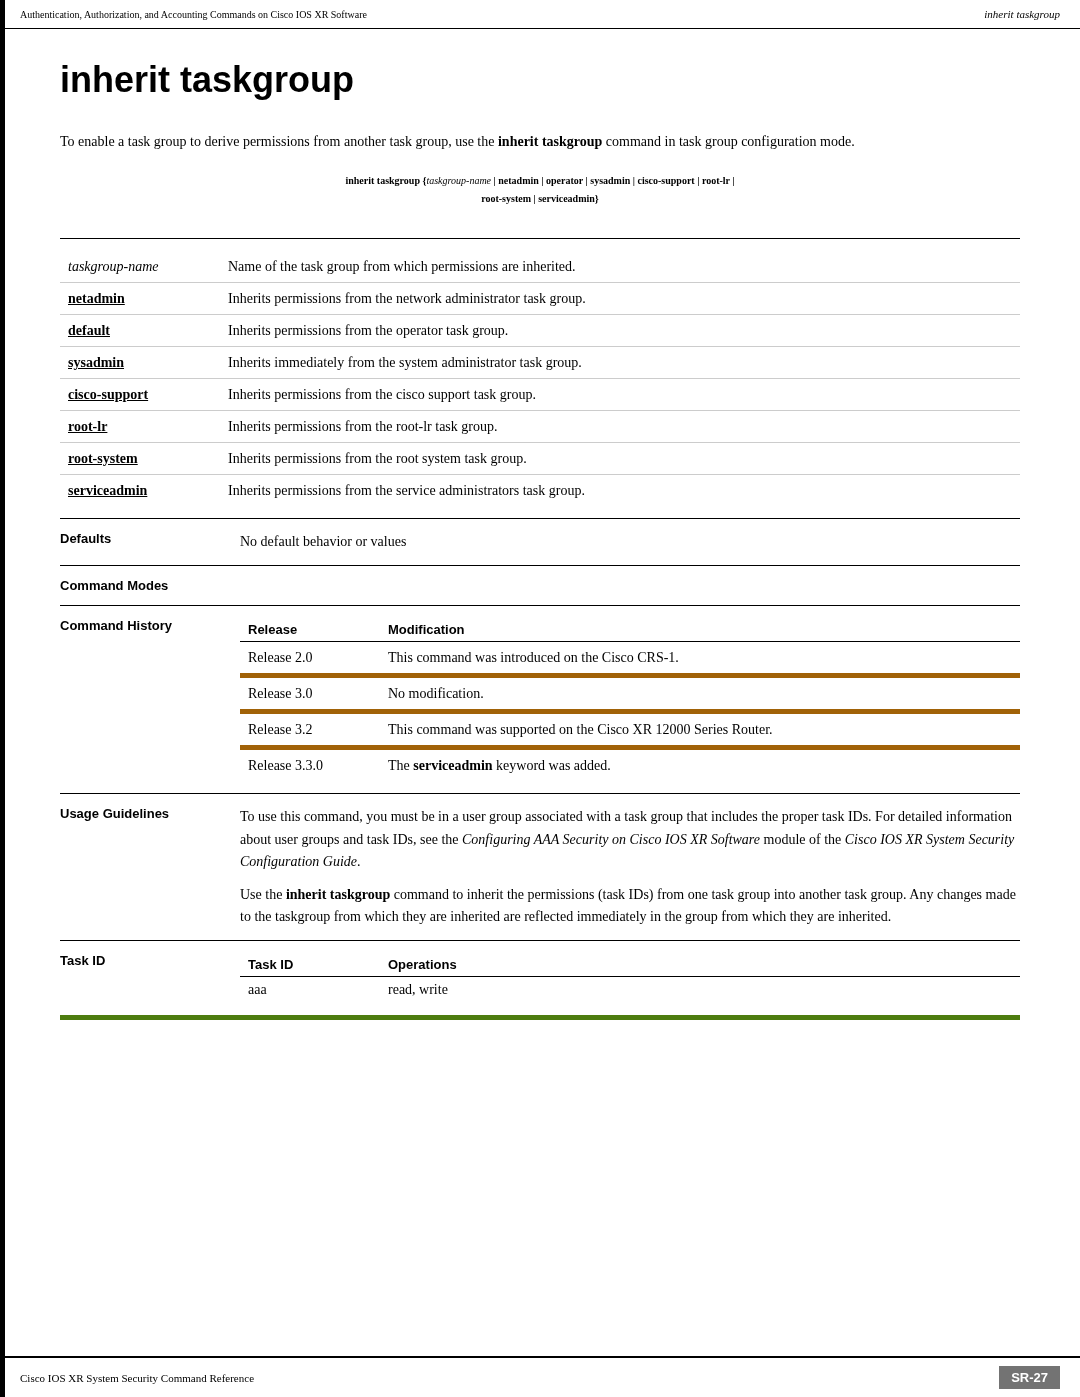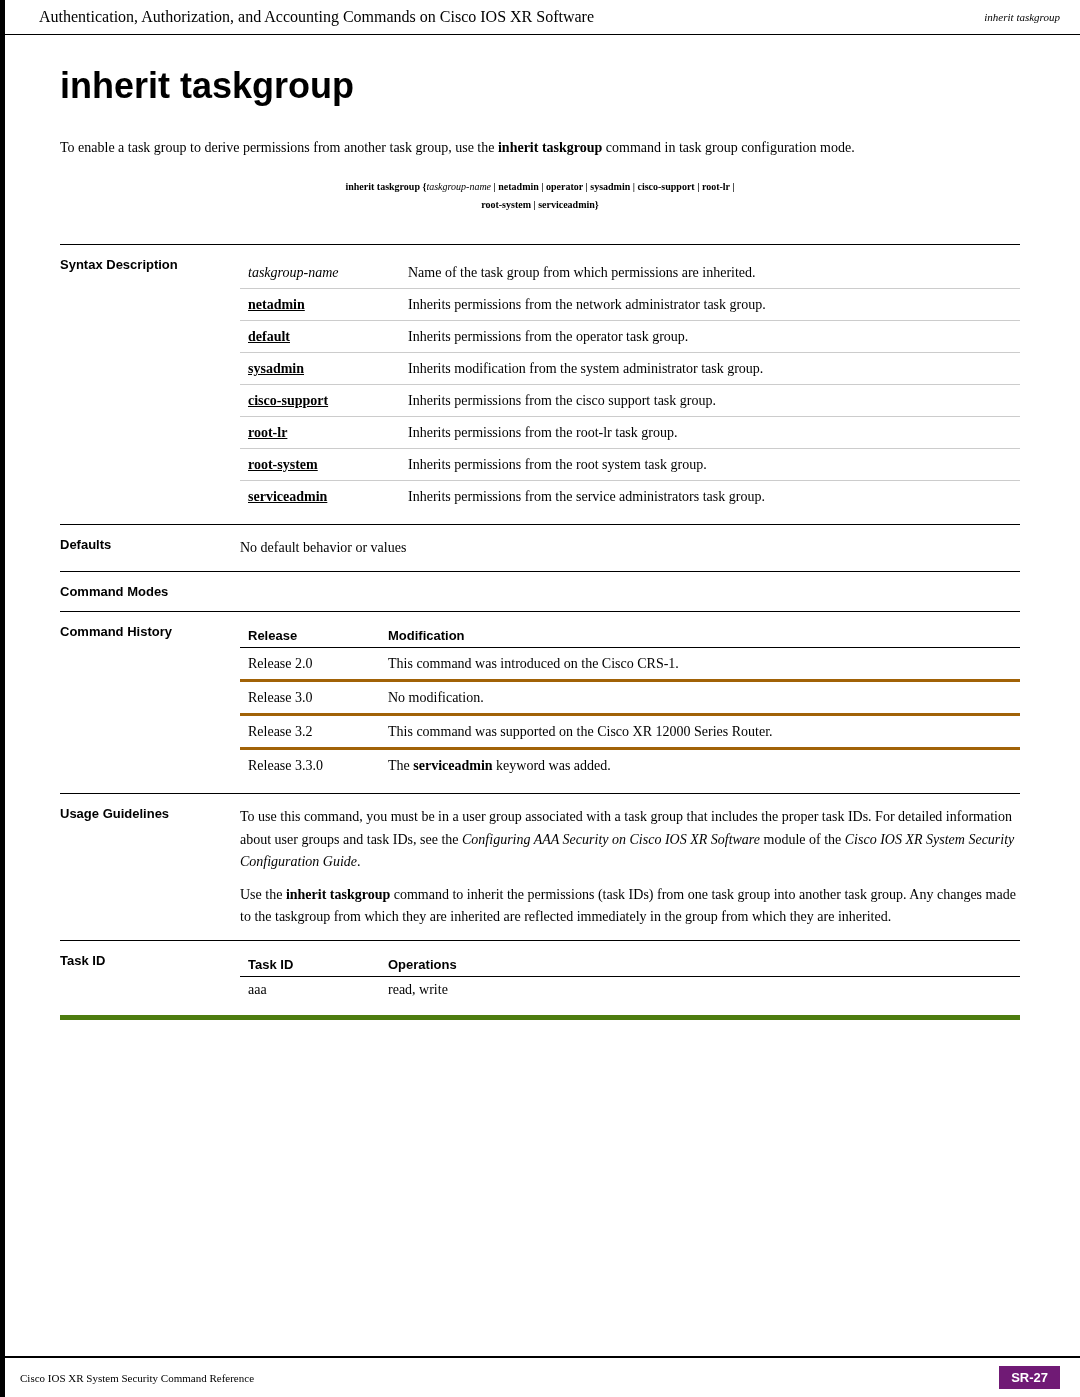--- a/index.html
+++ b/index.html
@@ -15,21 +15,21 @@
 
     
     .top-bar {
       display: flex;
       justify-content: space-between;
       align-items: center;
       padding: 8px 20px;
       border-bottom: 1px solid #000;
       font-size: 11px;
     }
-    .top-bar-left { font-size: 16px; margin-left: 19px; }
+    .top-bar-left { font-size: 10px; }
     .top-bar-right { font-size: 11px; font-style: italic; }
 
     
     .page-title-area {
       padding: 30px 60px 10px 60px;
     }
     .page-title {
       font-size: 36px;
       font-weight: bold;
       font-family: Arial, sans-serif;
@@ -116,21 +116,21 @@
       font-family: Arial, sans-serif;
       font-size: 13px;
       padding: 4px 8px;
       border-bottom: 1px solid #000;
       margin-left: 24px;
     }
     .history-table td {
       padding: 5px 8px;
       font-size: 14px;
       line-height: 1.5;
-      border-bottom: 3px solid #a16207;
+      border-bottom: 5px solid #a16207;
     }
     .history-table td:first-child {
       width: 140px;
     }
     .history-table tr:last-child td {
       border-bottom: none;
     }
 
     
     .taskid-table {
@@ -169,21 +169,21 @@
       justify-content: space-between;
       align-items: center;
       padding: 8px 20px;
       border-top: 2px solid #000;
     }
     .bottom-left {
       font-size: 11px;
       text-align: right;
     }
     .bottom-right {
-      background: #701a75;
+      background: #737373;
       color: #fff;
       padding: 4px 12px;
       font-size: 13px;
       font-weight: bold;
       font-family: Arial, sans-serif;
     }
 
     .left-bar {
       position: absolute;
       left: 0;
@@ -224,39 +224,38 @@
   <div class="command-syntax">
     <div>
       <strong>inherit taskgroup {</strong><em>taskgroup-name</em><strong> | netadmin | operator | sysadmin | cisco-support | root-lr |</strong>
     </div>
     <div>
       <strong>root-system | serviceadmin}</strong>
     </div>
   </div>
 
   <div class="section">
-    <div class="section-label">Syntax Description</div>
     <div class="section-content">
       <table class="syntax-table">
         <tbody id="syntax-tbody">
         <tr>
               <td><em>taskgroup-name</em></td>
               <td>Name of the task group from which permissions are inherited.</td>
             </tr>
             <tr>
               <td class="bold-term"><strong>netadmin</strong></td>
               <td>Inherits permissions from the network administrator task group.</td>
             </tr>
             <tr>
               <td class="bold-term"><strong>default</strong></td>
               <td>Inherits permissions from the operator task group.</td>
             </tr>
             <tr>
               <td class="bold-term"><strong>sysadmin</strong></td>
-              <td>Inherits modification from the system administrator task group.</td>
+              <td>Inherits immediately from the system administrator task group.</td>
             </tr>
             <tr>
               <td class="bold-term"><strong>cisco-support</strong></td>
               <td>Inherits permissions from the cisco support task group.</td>
             </tr>
             <tr>
               <td class="bold-term"><strong>root-lr</strong></td>
               <td>Inherits permissions from the root-lr task group.</td>
             </tr>
             <tr>

